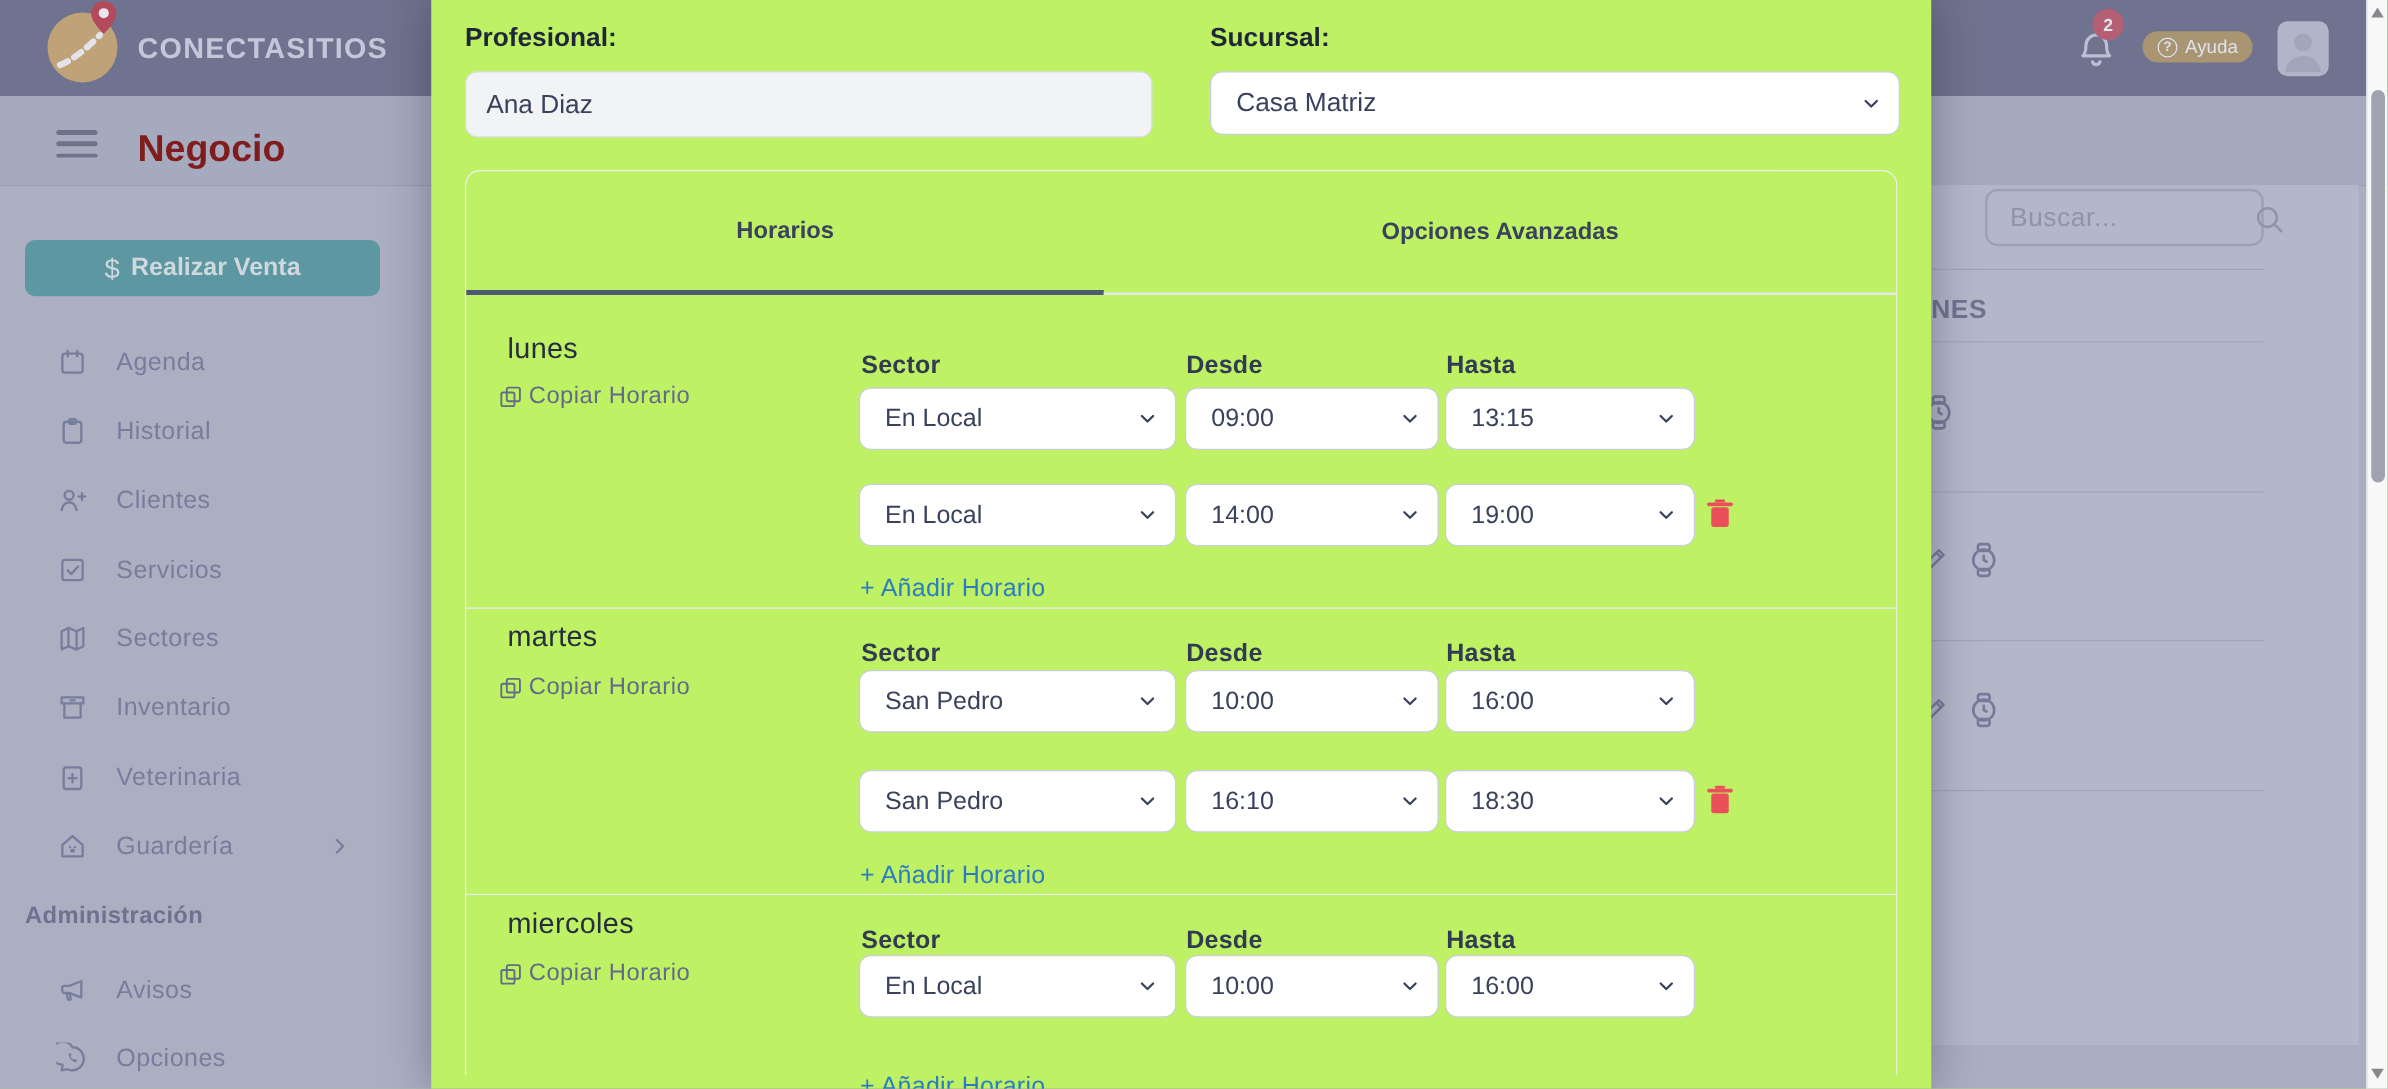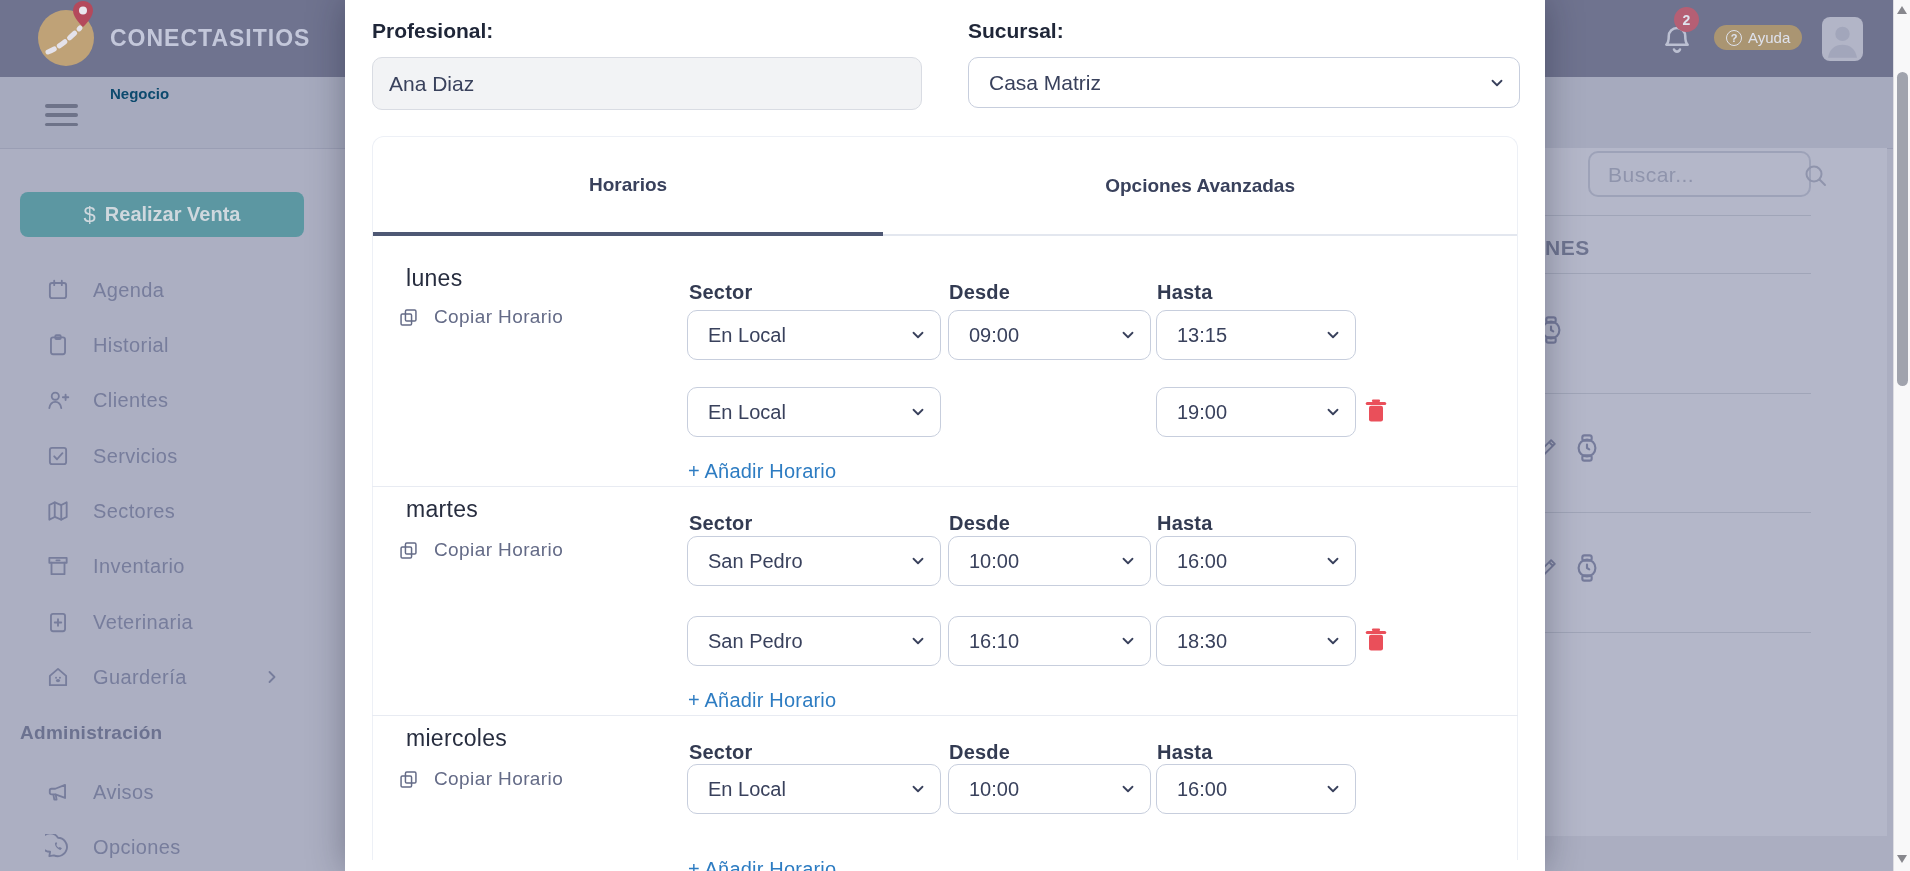--- a/index.html
+++ b/index.html
@@ -18,21 +18,21 @@
          font-size:14px;font-weight:700;display:flex;align-items:center;justify-content:center}
   #help-pill{position:absolute;left:1714px;top:25px;height:25px;border-radius:13px;background:#aa9572;color:#dfe2ec;
              display:flex;align-items:center;gap:6px;padding:0 12px;font-size:15px}
   #help-q{width:16px;height:16px;border:1.5px solid #dfe2ec;border-radius:50%;font-size:11px;font-weight:700;
           display:flex;align-items:center;justify-content:center}
   #avatar{position:absolute;left:1822px;top:17px;width:41px;height:44px;border-radius:8px;background:#b2b5c7;overflow:hidden}
 
   #sub-header{position:absolute;left:0;top:77px;width:1910px;height:72px;background:#a6aabe;border-bottom:1px solid #9a9eb4}
   #hamburger{position:absolute;left:45px;top:104px;width:33px;height:22px;display:flex;flex-direction:column;justify-content:space-between}
   #hamburger div{height:3.5px;background:#6e7389;border-radius:2px}
-  #menu-label{position:absolute;left:110px;top:85px;font-size:15px;font-weight:700;color:#0c4a6e}
+  #menu-label{position:absolute;left:110px;top:103px;font-size:30px;font-weight:700;color:#7f1d1d}
 
   #sidebar{position:absolute;left:0;top:149px;width:345px;height:722px;background:#acafc2}
   #sell-btn{position:absolute;left:20px;top:43px;width:284px;height:45px;border-radius:8px;background:#5c97a2;
             display:flex;align-items:center;justify-content:center;gap:9px;color:#cfd8de}
   #sell-btn .glyph{font-size:22px;font-weight:400}
   #sell-btn .lbl{font-size:20px;font-weight:700}
   .nav-item{position:absolute;left:0;width:338px;height:44px;color:#777d9c}
   .nav-item .nico{position:absolute;left:45px;top:9px;width:26px;height:26px}
   .nav-item .nlbl{position:absolute;left:93px;top:0;line-height:44px;font-size:20px;letter-spacing:.4px}
   .nav-item .nchev{position:absolute;left:262px;top:12px;width:20px;height:20px}
@@ -47,41 +47,41 @@
   #bg-theader{position:absolute;left:1545px;top:236px;font-size:21px;font-weight:700;color:#6e7490;letter-spacing:.5px}
   .bg-ico{position:absolute;color:#757b9b}
 
   
   #scrollbar{position:absolute;left:1893px;top:0;width:17px;height:871px;background:#f8f8f9;border-left:1px solid #dddde2;z-index:30}
   #sb-up{position:absolute;left:3px;top:6px;width:0;height:0;border-left:5.5px solid transparent;border-right:5.5px solid transparent;border-bottom:8px solid #87878d}
   #sb-down{position:absolute;left:3px;top:855px;width:0;height:0;border-left:5.5px solid transparent;border-right:5.5px solid transparent;border-top:8px solid #87878d}
   #sb-thumb{position:absolute;left:2.5px;top:72px;width:11px;height:314px;border-radius:5.5px;background:#a0a3ad}
 
   
-  #modal{position:absolute;left:345px;top:0;width:1200px;height:871px;background:#ffffff;z-index:10;
+  #modal{position:absolute;left:345px;top:0;width:1200px;height:871px;background:#bef264;z-index:10;
          box-shadow:0 0 34px rgba(20,22,40,.35)}
   .flabel{position:absolute;top:19px;font-size:21px;font-weight:700;color:#1f2638}
   #prof-input{position:absolute;left:27px;top:57px;width:550px;height:53px;background:#f2f3f5;border:1.5px solid #d9dce3;
               border-radius:10px;padding-left:16px;font-size:21px;color:#39415c;font-family:inherit}
   .sel-box{position:absolute;height:50px;background:#fff;border:1.5px solid #c7cedd;border-radius:10px;
            display:flex;align-items:center;padding-left:20px;font-size:20px;color:#39415c;cursor:pointer}
   .sel-box .chev{position:absolute;right:13px;top:50%;margin-top:-9px;width:18px;height:18px;color:#39415c}
   #branch-select{left:623px;top:57px;width:552px;height:51px;font-size:21px}
 
   #tab-card{position:absolute;left:27px;top:136px;width:1146px;height:724px;border:1px solid #edf0f6;border-bottom:none;
             border-radius:12px 12px 0 0}
   #tab-row{position:absolute;left:0;top:0;width:100%;height:99px;display:flex}
   .tab{display:flex;align-items:center;justify-content:center;font-size:19px;font-weight:700;color:#39415c;cursor:pointer}
   .tab.active{width:44.6%;border-bottom:4px solid #4e5874}
   .tab.inactive{width:55.4%;border-bottom:2px solid #e3e7ef}
 
   .daysec{position:absolute;left:27px;width:1146px}
   .daysec.bordered{border-top:1px solid #e8ebf2}
   .dname{position:absolute;left:34px;top:9px;font-size:23px;color:#272d3f;letter-spacing:.3px}
-  .copybtn{position:absolute;left:26px;display:flex;align-items:center;gap:15px;color:#646b87;cursor:pointer}
+  .copybtn{position:absolute;left:26px;display:flex;align-items:center;gap:4px;color:#646b87;cursor:pointer}
   .copybtn .cic{width:21px;height:21px}
   .copybtn .ctxt{font-size:19px;letter-spacing:.4px}
   .colh{position:absolute;top:25px;font-size:20px;font-weight:700;color:#333b52;letter-spacing:.2px}
   .sel-sector{left:315px;width:254px}
   .sel-from{left:576px;width:203px}
   .sel-to{left:784px;width:200px}
   .trashbtn{position:absolute;left:990px;width:28px;height:30px;color:#ea4f5a;cursor:pointer;background:none;border:none}
   .addlink{position:absolute;left:316px;font-size:20px;color:#2d7cc2;cursor:pointer;letter-spacing:.2px}
 </style>
 </head>
@@ -306,20 +306,26 @@
           <path d="M6 9l6 6 6-6"></path>
         </svg>
       </div>
 
     <div class="sel-box sel-sector" style="top:131px">
         <span>En Local</span>
         <svg class="chev ic" viewBox="0 0 24 24" style="stroke-width:2.4">
           <path d="M6 9l6 6 6-6"></path>
         </svg>
       </div>
+    <div class="sel-box sel-from" style="top:131px">
+        <span>14:00</span>
+        <svg class="chev ic" viewBox="0 0 24 24" style="stroke-width:2.4">
+          <path d="M6 9l6 6 6-6"></path>
+        </svg>
+      </div>
     <div class="sel-box sel-to" style="top:131px">
         <span>19:00</span>
         <svg class="chev ic" viewBox="0 0 24 24" style="stroke-width:2.4">
           <path d="M6 9l6 6 6-6"></path>
         </svg>
       </div>
     <button class="trashbtn" style="top:140px">
       <svg viewBox="0 0 24 24" width="28" height="30">
           <path d="M4.5 5.5h15" stroke="currentColor" stroke-width="2.6" stroke-linecap="round" fill="none"></path>
           <path d="M9.5 3.2h5" stroke="currentColor" stroke-width="2" stroke-linecap="round" fill="none"></path>

